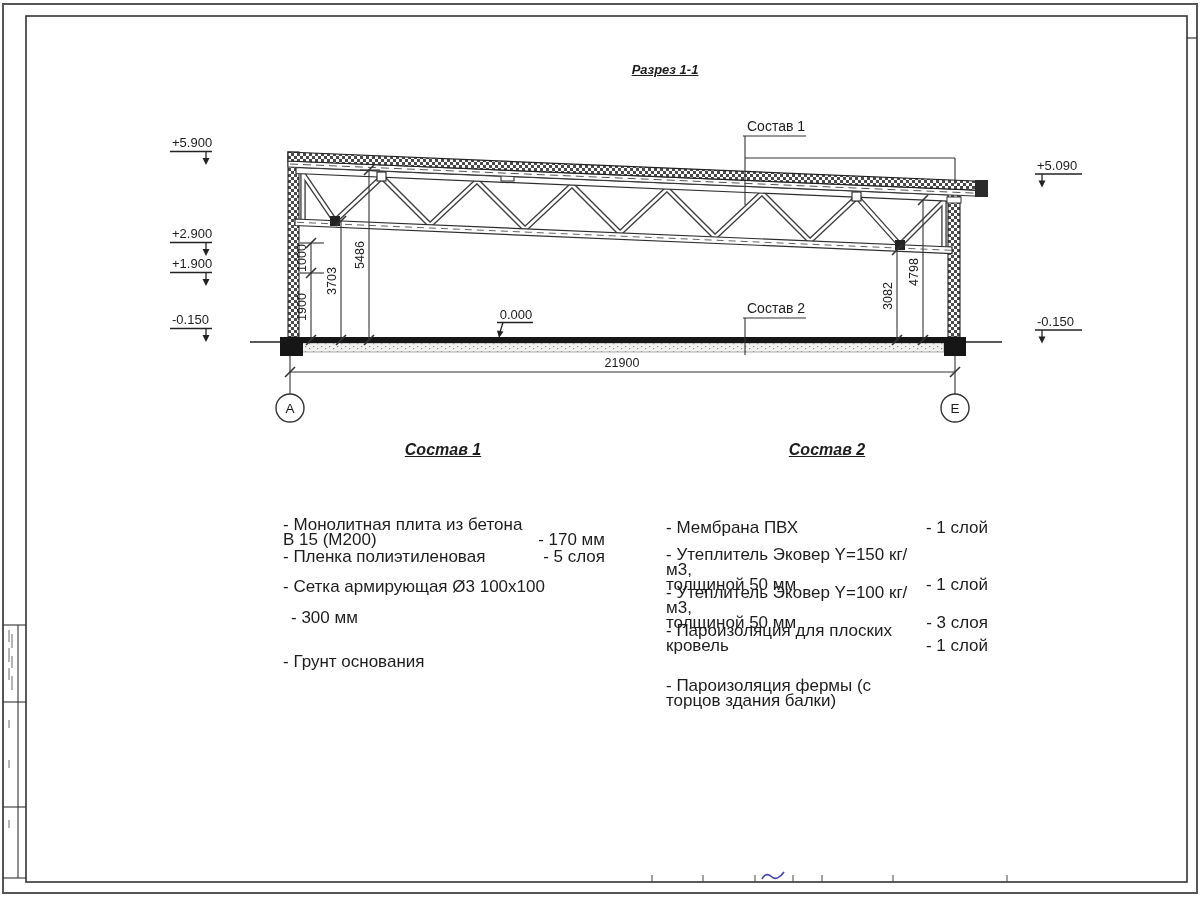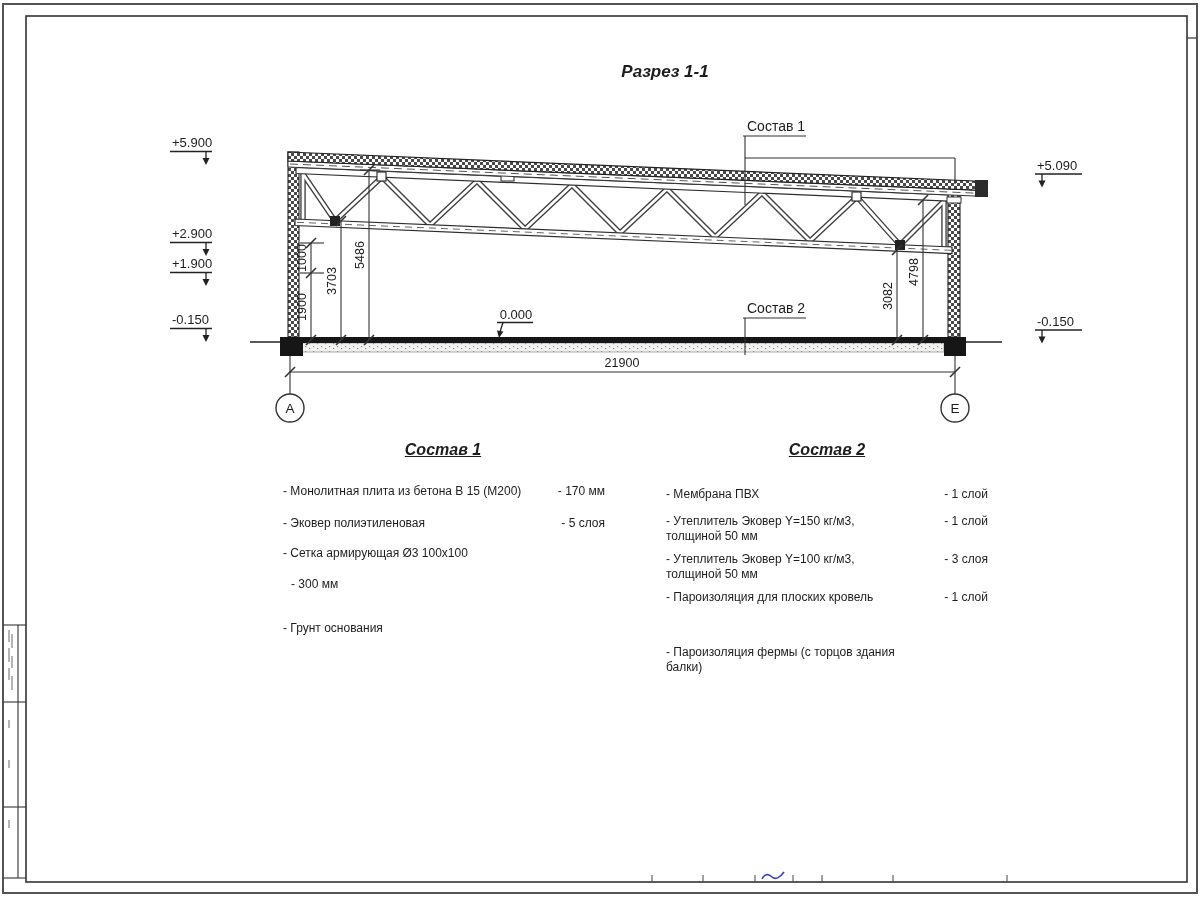--- a/index.html
+++ b/index.html
@@ -1,25 +1,25 @@
 <!DOCTYPE html>
 <html><head>
 <meta charset="utf-8">
 <style>
   html,body{margin:0;padding:0;background:#e8e8e8;}
   #sheet{position:relative;width:1200px;height:900px;background:#ffffff;overflow:hidden;
          font-family:"Liberation Sans",sans-serif;color:#1d1d1d;}
   svg{position:absolute;left:0;top:0;}
   .ov{position:absolute;}
   #title{left:555px;top:62px;width:220px;text-align:center;
-         font-size:17px;font-style:italic;font-weight:bold;}
+         font-size:13px;font-style:italic;font-weight:bold;text-decoration:underline;}
   .list-head{font-size:16px;font-style:italic;font-weight:bold;text-decoration:underline;text-align:center;}
   #c1-head{left:283px;top:441px;width:320px;}
   #c2-head{left:666px;top:441px;width:322px;}
-  .row{display:flex;justify-content:space-between;font-size:12px;line-height:15px;}
+  .row{display:flex;justify-content:space-between;align-items:flex-end;font-size:17px;line-height:15px;margin-top:33px;}
   .row .t{white-space:pre-line;max-width:262px;}
   .row .v{white-space:nowrap;padding-left:8px;}
   .c1{left:283px;width:322px;}
   .c2{left:666px;width:322px;}
   svg text{font-family:"Liberation Sans",sans-serif;fill:#1d1d1d;}
   .dimtxt{font-size:12.5px;}
   .levtxt{font-size:13px;}
   .calltxt{font-size:14px;}
   .axtxt{font-size:13.5px;}
 </style>
@@ -226,21 +226,21 @@
 </svg>
 
 <div id="title" class="ov">Разрез 1-1</div>
 
 <div id="c1-head" class="ov list-head">Состав 1</div>
 <div class="ov row c1" style="top:484px">
   <span class="t">- Монолитная плита из бетона В 15 (М200)</span>
   <span class="v">- 170 мм</span>
 </div>
 <div class="ov row c1" style="top:516px">
-  <span class="t">- Эковер полиэтиленовая</span>
+  <span class="t">- Пленка полиэтиленовая</span>
   <span class="v">- 5 слоя</span>
 </div>
 <div class="ov row c1" style="top:546px">
   <span class="t">- Сетка армирующая Ø3 100х100</span>
   <span class="v"></span>
 </div>
 <div class="ov row c1" style="top:577px">
   <span class="v">- 300 мм</span>
 </div>
 <div class="ov row c1" style="top:621px">

